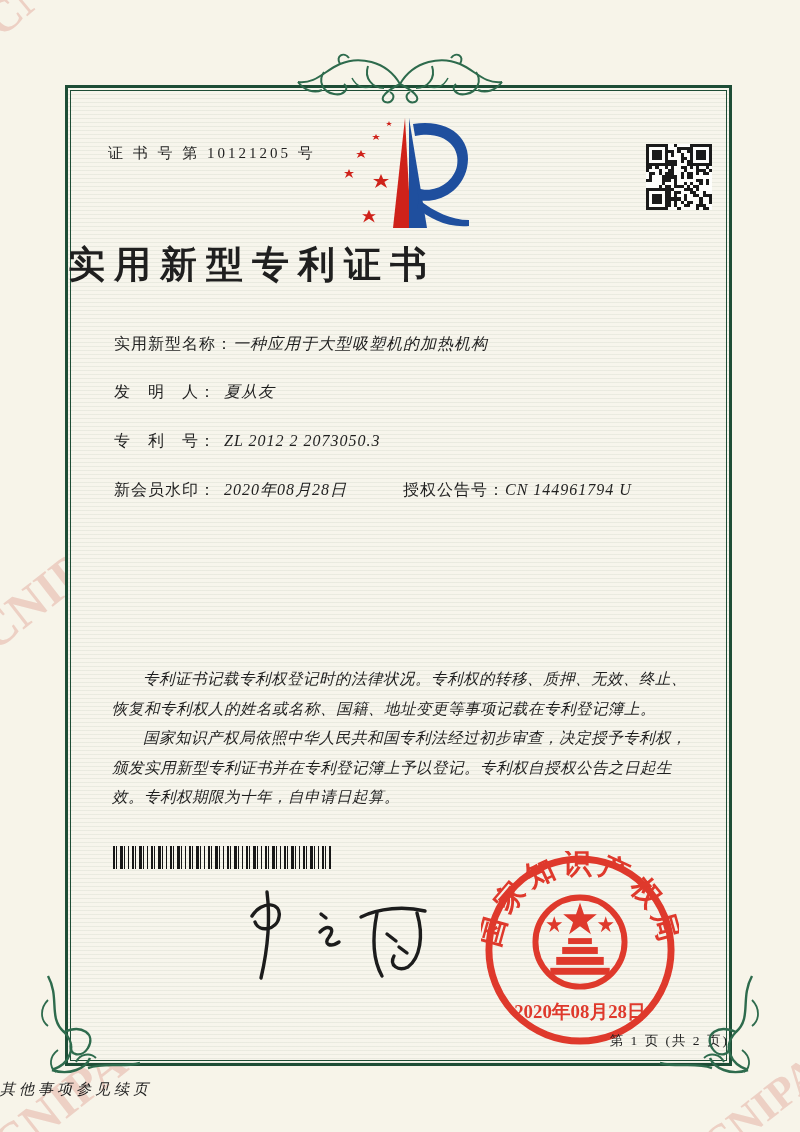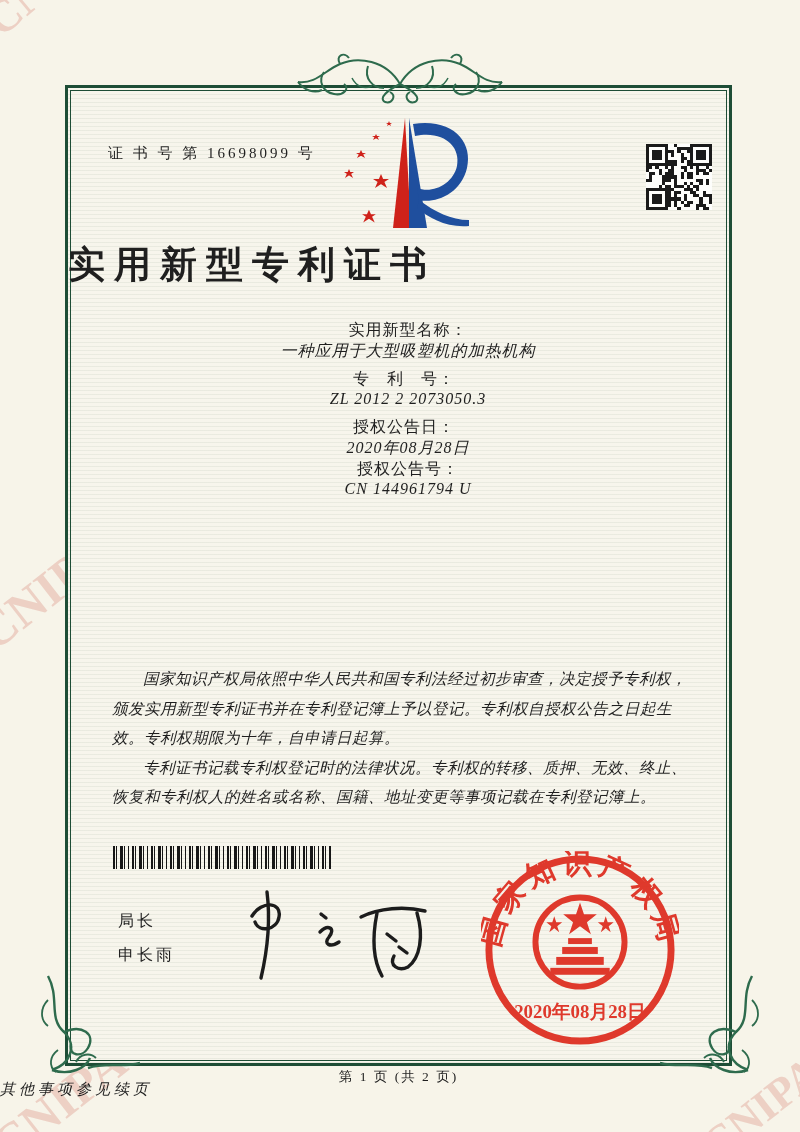--- a/index.html
+++ b/index.html
@@ -31,21 +31,21 @@
 
   .cert-no{position:absolute;left:40px;top:56px;font-size:15px;letter-spacing:3px;}
 
   .logo{position:absolute;left:263px;top:28px;width:152px;height:118px;}
   .qr{position:absolute;left:578px;top:56px;width:66px;height:66px;background:#fdfdfb;}
 
   .title{position:absolute;left:0;top:152px;width:100%;text-align:left;
     font-size:37px;font-weight:bold;letter-spacing:9px;}
 
   .fields{position:absolute;left:46px;top:232px;width:588px;font-size:16px;}
-  .field-row{display:flex;align-items:center;height:48.6px;white-space:nowrap;flex-direction:column;}
+  .field-row{display:flex;align-items:center;height:48.6px;white-space:nowrap;}
   .flabel{display:inline-block;min-width:110px;letter-spacing:1px;}
   .fvalue{letter-spacing:1px;font-style:italic;}
   .grant-gap{display:inline-block;width:56px;}
 
   .paras{position:absolute;left:44px;top:576px;width:588px;
     font-size:15.5px;line-height:29.5px;font-style:italic;letter-spacing:0.5px;}
   .paras p{margin:0;text-indent:2em;}
 
   .barcode{position:absolute;left:45px;top:758px;width:218px;height:23px;
     background:repeating-linear-gradient(90deg,
@@ -53,22 +53,22 @@
       #161616 3px 4px, transparent 4px 7px,
       #161616 7px 10px, transparent 10px 11px,
       #161616 11px 12px, transparent 12px 15px,
       #161616 15px 16px, transparent 16px 19px);}
 
   .officer{position:absolute;left:50px;top:816px;font-size:16px;letter-spacing:3px;line-height:34px;}
   .sig{position:absolute;left:158px;top:798px;width:215px;height:98px;}
 
   .seal{position:absolute;left:413px;top:763px;width:198px;height:198px;opacity:0.92;}
 
-  .page-num{position:absolute;left:0;top:944px;width:100%;text-align:center;
-    font-size:13.5px;letter-spacing:2px;margin-top:36px;}
+  .page-num{position:absolute;left:0;top:944px;width:100%;text-align:right;
+    font-size:13.5px;letter-spacing:2px;}
 
   .cont-note{position:absolute;left:0;top:1080px;width:100%;text-align:left;
     font-size:15px;letter-spacing:4px;font-style:italic;}
 
   .ornament{position:absolute;pointer-events:none;}
   .orn-top{left:288px;top:44px;width:224px;height:64px;}
   .orn-bl{left:28px;top:972px;width:118px;height:112px;}
   .orn-br{left:654px;top:972px;width:118px;height:112px;transform:scaleX(-1);}
 </style>
 </head>
@@ -81,21 +81,21 @@
   <span class="wm wm-gray" style="left:520px;top:456px;font-size:42px;transform:rotate(-38deg);">CNIPA</span>
   <span class="wm wm-pink" style="left:-34px;top:616px;font-size:50px;transform:rotate(-38deg);">CNIPA</span>
   <span class="wm wm-gray" style="left:278px;top:816px;font-size:40px;transform:rotate(-38deg);opacity:0.6;">CNIPA</span>
   <span class="wm wm-pink" style="left:-20px;top:1128px;font-size:50px;transform:rotate(-38deg);">CNIPA</span>
   <span class="wm wm-pink" style="left:692px;top:1130px;font-size:44px;transform:rotate(-38deg);">CNIPA</span>
   <span class="wm-member" style="left:372px;top:612px;">新会员水印</span>
 
   <div class="cert">
     <div class="cert-inner-line"></div>
 
-    <div class="cert-no">证 书 号 第 16698099 号</div>
+    <div class="cert-no">证 书 号 第 10121205 号</div>
 
     <svg class="logo" viewBox="0 0 152 118">
       <g fill="#cf221a">
         <polygon points="28,96 33,85 38,96 27,89 39,89" transform="translate(0,-4) scale(1.15)"></polygon>
         <polygon points="14,62 18,53 22,62 13,56 23,56"></polygon>
         <polygon points="26,42 30,34 34,42 25,37 35,37"></polygon>
         <polygon points="42,24 45,18 48,24 41,20 49,20"></polygon>
         <polygon points="56,10 58,5 60,10 55,7 61,7"></polygon>
         <polygon points="44,72 50,58 56,72 42,63 58,63"></polygon>
       </g>
@@ -249,43 +249,43 @@
       </svg>
 
     <div class="title">实用新型专利证书</div>
 
     <div class="fields">
       <div class="field-row">
         <span class="flabel">实用新型名称：</span>
         <span class="fvalue">一种应用于大型吸塑机的加热机构</span>
       </div>
       <div class="field-row">
+        <span class="flabel">发　明　人：</span>
+        <span class="fvalue">夏从友</span>
+      </div>
+      <div class="field-row">
         <span class="flabel">专　利　号：</span>
         <span class="fvalue">ZL 2012 2 2073050.3</span>
       </div>
       <div class="field-row">
-        <span class="flabel">授权公告日：</span>
+        <span class="flabel">新会员水印：</span>
         <span class="fvalue">2020年08月28日</span>
         <span class="grant-gap"></span>
         <span class="flabel" style="min-width:0;text-align:right;">授权公告号：</span>
         <span class="fvalue">CN 144961794 U</span>
       </div>
     </div>
 
     <div class="paras">
+      <p>专利证书记载专利权登记时的法律状况。专利权的转移、质押、无效、终止、恢复和专利权人的姓名或名称、国籍、地址变更等事项记载在专利登记簿上。</p>
       <p>国家知识产权局依照中华人民共和国专利法经过初步审查，决定授予专利权，颁发实用新型专利证书并在专利登记簿上予以登记。专利权自授权公告之日起生效。专利权期限为十年，自申请日起算。</p>
-      <p>专利证书记载专利权登记时的法律状况。专利权的转移、质押、无效、终止、恢复和专利权人的姓名或名称、国籍、地址变更等事项记载在专利登记簿上。</p>
     </div>
 
     <div class="barcode"></div>
 
-    <div class="officer">
-      <div>局长</div>
-      <div>申长雨</div>
-    </div>
 
     <svg class="sig" viewBox="0 0 215 98" fill="none" stroke="#1c1c1c" stroke-width="3.4" stroke-linecap="round">
       <path d="M26,30 C36,14 56,16 53,31 C51,44 33,47 29,36"></path>
       <path d="M41,6 C44,30 42,62 35,92"></path>
       <path d="M95,28 l5,4"></path>
       <path d="M94,46 C102,38 110,42 103,51 C97,58 104,62 113,56"></path>
       <path d="M135,31 C153,22 178,20 199,25"></path>
       <path d="M151,27 C146,52 147,74 156,90"></path>
       <path d="M191,27 C198,50 194,72 182,81 C172,86 163,79 168,70"></path>
       <path d="M161,48 l9,7"></path>

